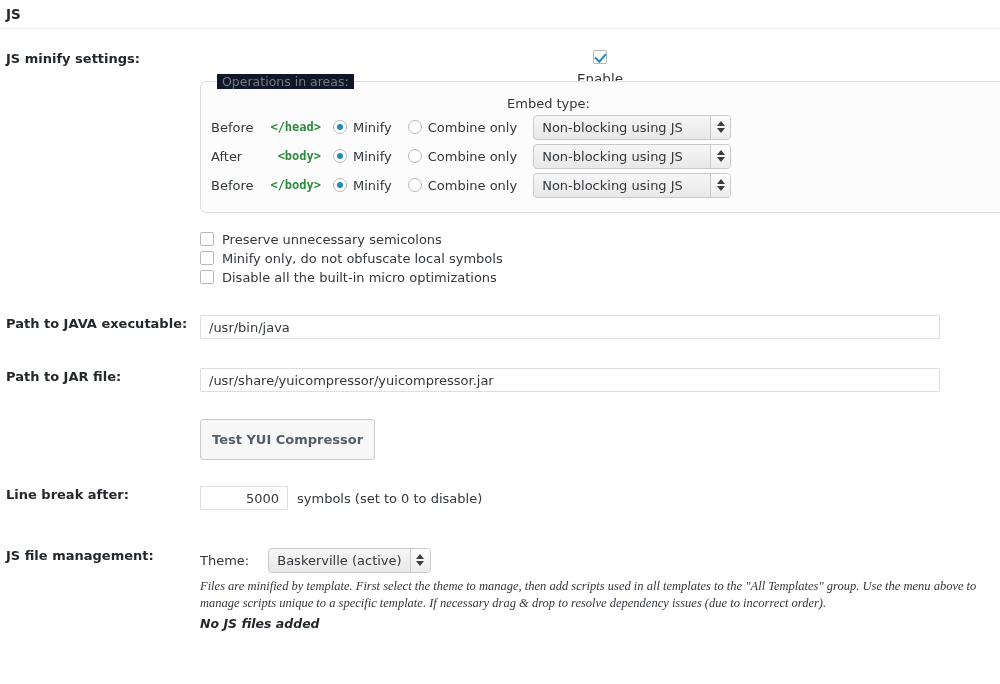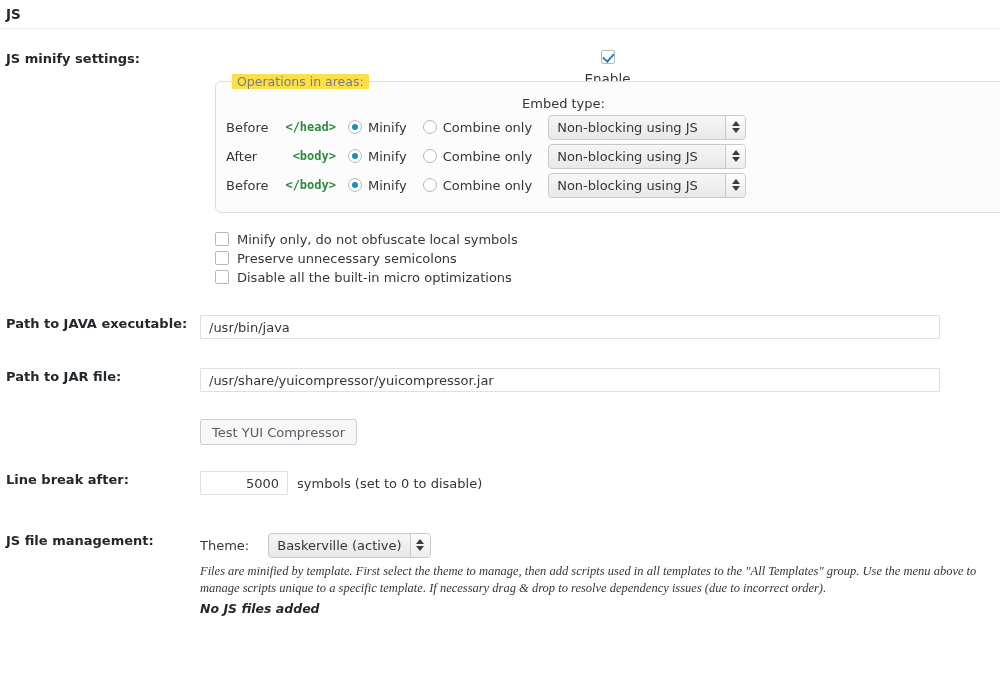--- a/index.html
+++ b/index.html
@@ -99,21 +99,21 @@
     border: 1px solid #dedede;
     border-radius: 6px;
     background: #fcfcfc;
     padding: 2px 10px 12px 10px;
     position: relative;
   }
   .ops-fieldset > .legend {
     position: absolute;
     top: -8px;
     left: 16px;
-    background: #fde047;
+    background: #0f172a;
     padding: 0 5px;
     font-size: 12.5px;
     color: #7b7b7b;
   }
   .embed-type-label {
     font-size: 13px;
     color: #32373c;
     margin-left: 296px;
     margin-top: 12px;
     margin-bottom: 2px;
@@ -219,28 +219,29 @@
     width: 88px;
     justify-content: flex-end;
     border: 1px solid #dfdfdf;
   }
 
   
   .btn-sec {
     display: inline-flex;
     align-items: center;
     justify-content: center;
-    height: 26px;
+    height: 41px;
     padding: 0 11px;
     border: 1px solid #cccccc;
     border-radius: 3px;
     background: #f7f7f7;
     font-size: 13px;
     color: #555d66;
     white-space: nowrap;
+    font-weight: bold;
   }
 
   
   .inline-note {
     font-size: 13px;
     color: #32373c;
     margin-left: 9px;
   }
   .theme-line {
     display: flex;
@@ -266,21 +267,21 @@
     margin-top: 4px;
   }
 </style>
 </head>
 <body>
 
 <div class="page-header">
   <div class="title">JS</div>
 </div>
 
-<div class="row" style="margin-top:21px;gap:15px;">
+<div class="row" style="margin-top:21px;">
   <div class="row-label">JS minify settings:</div>
   <div class="row-field">
 
     <div class="enable-line">
       <span class="cbx checked"></span>
       <span class="lbl">Enable</span>
     </div>
 
     <div class="ops-fieldset">
       <div class="legend">Operations in areas:</div>
@@ -341,25 +342,25 @@
             <span class="arrow-up"></span>
               <span class="arrow-dn"></span>
           </span>
         </span>
       </div>
     </div>
 
     <div class="sub-checks">
       <div class="sub-check">
         <span class="cbx"></span>
-        <span class="lbl">Minify only, do not obfuscate local symbols</span>
+        <span class="lbl">Preserve unnecessary semicolons</span>
       </div>
       <div class="sub-check">
         <span class="cbx"></span>
-        <span class="lbl">Preserve unnecessary semicolons</span>
+        <span class="lbl">Minify only, do not obfuscate local symbols</span>
       </div>
       <div class="sub-check">
         <span class="cbx"></span>
         <span class="lbl">Disable all the built-in micro optimizations</span>
       </div>
     </div>
 
   </div>
 </div>
 

